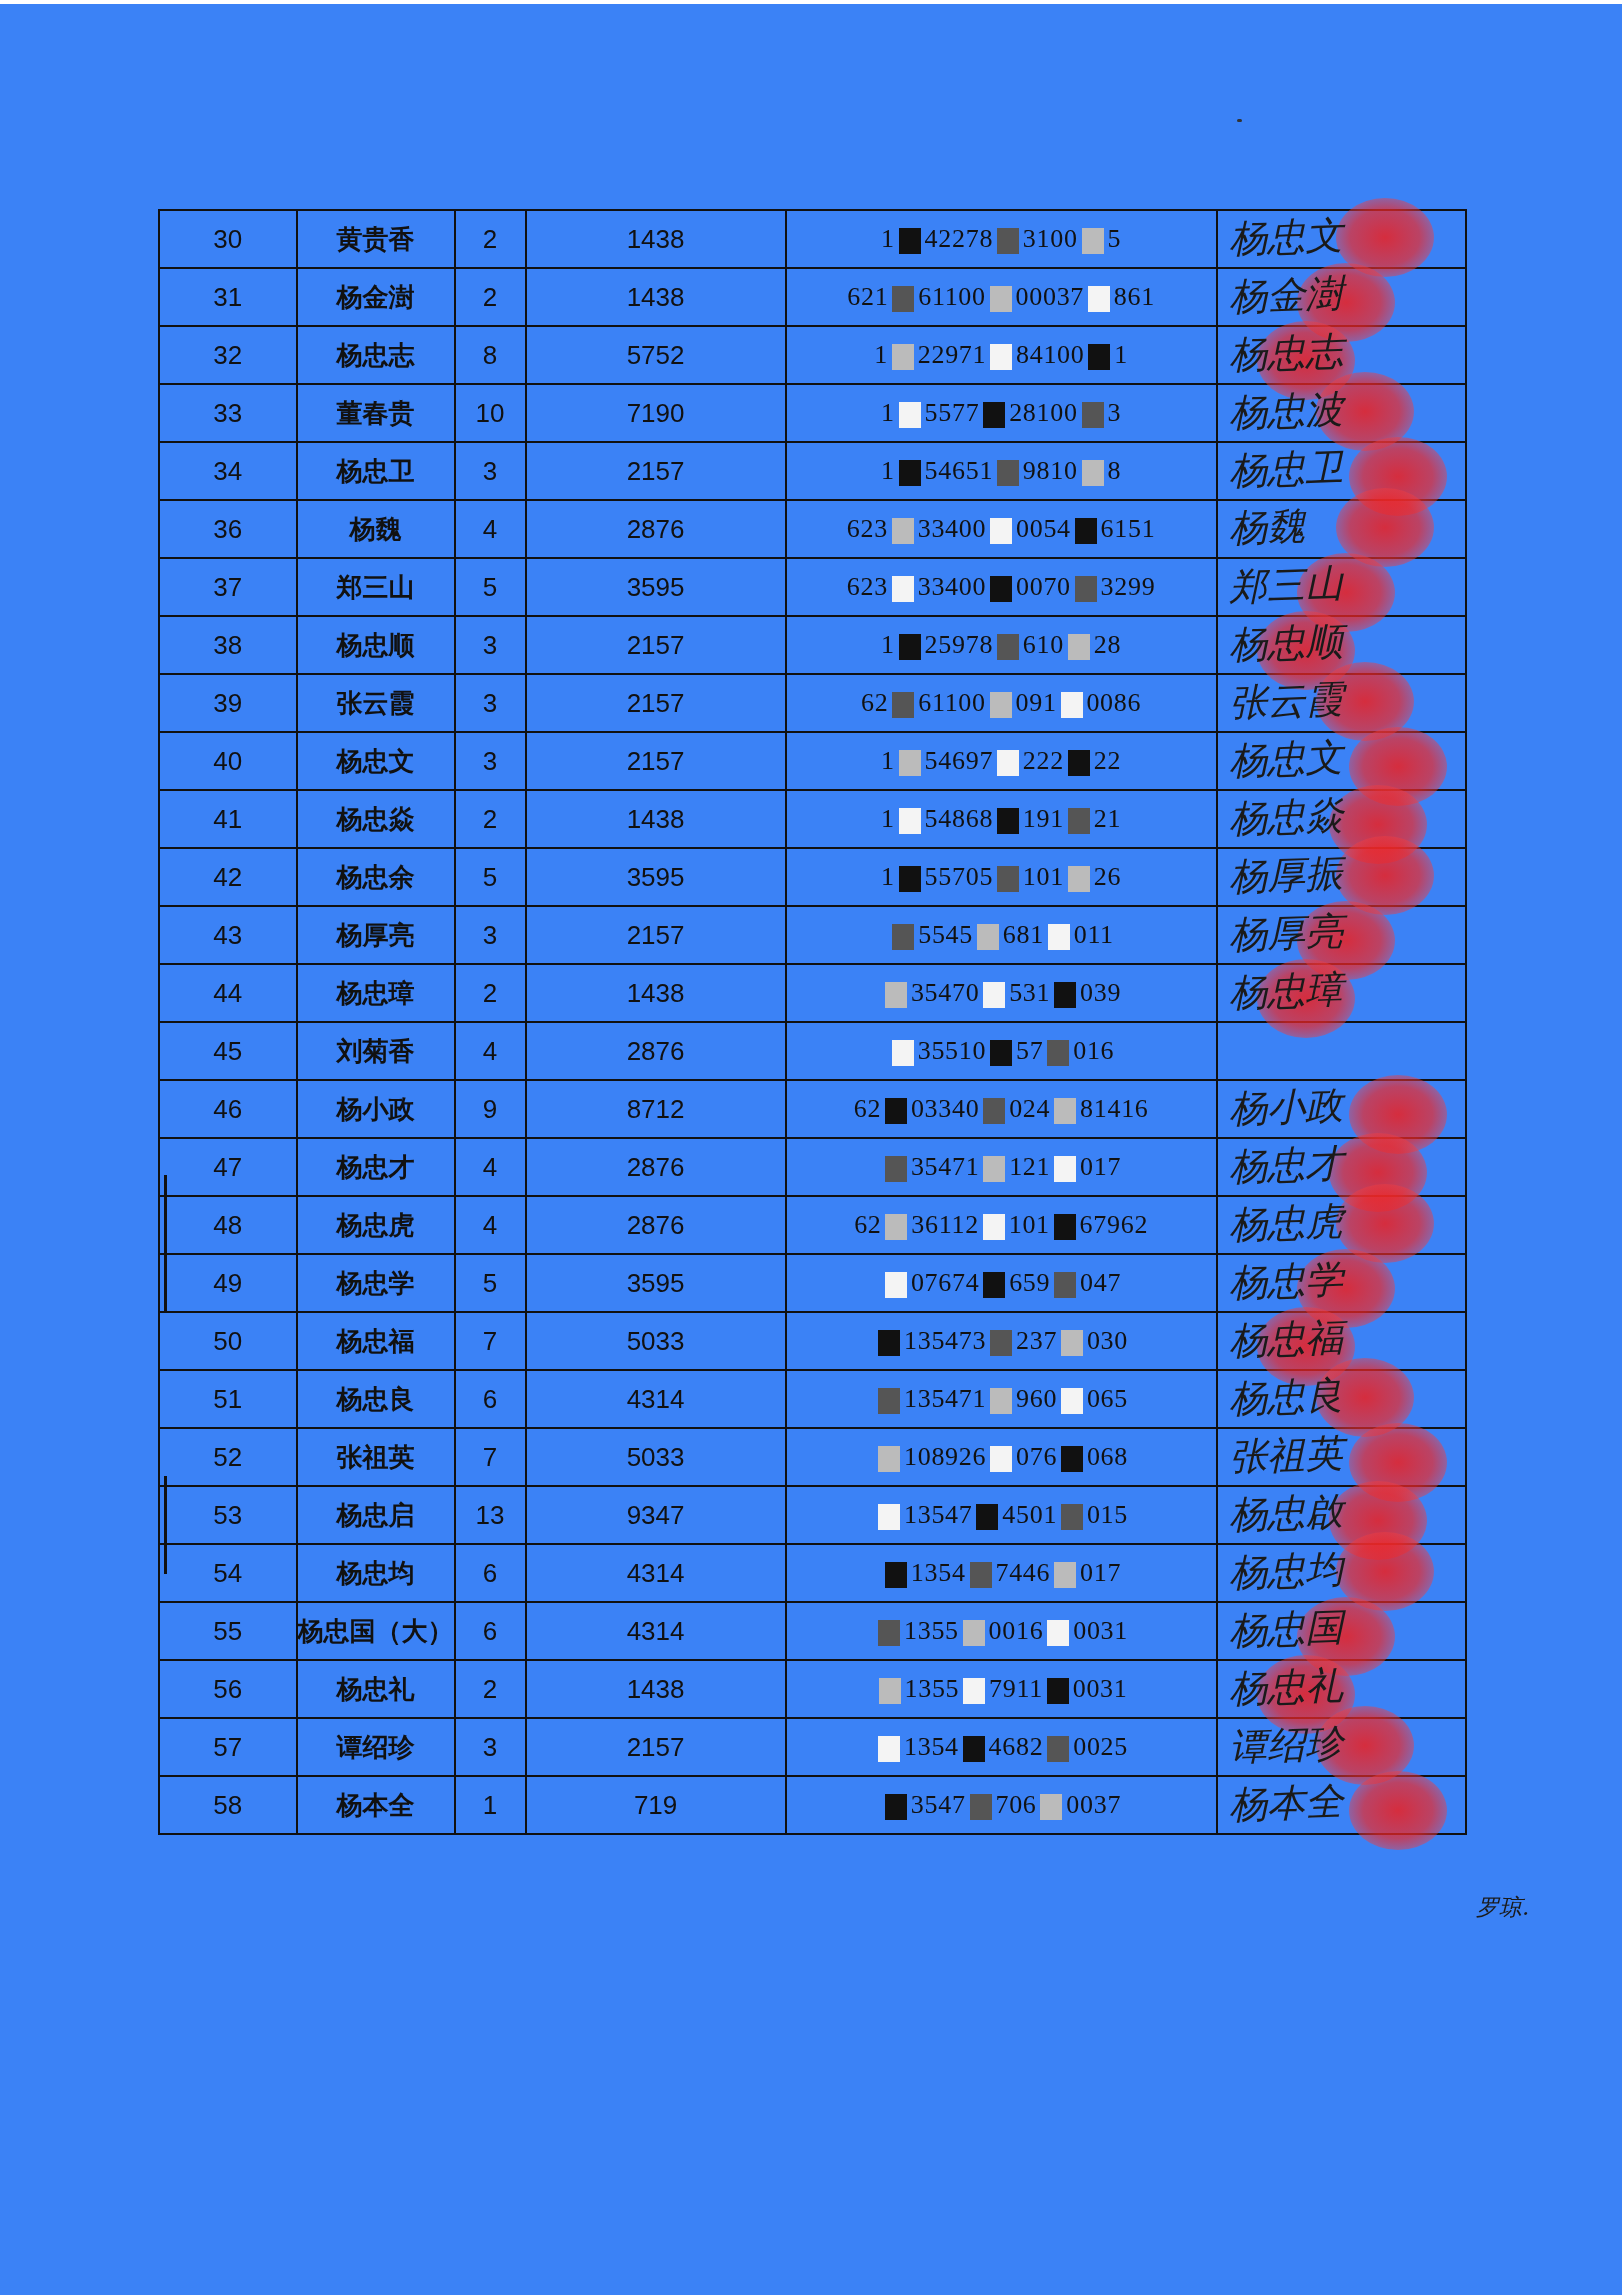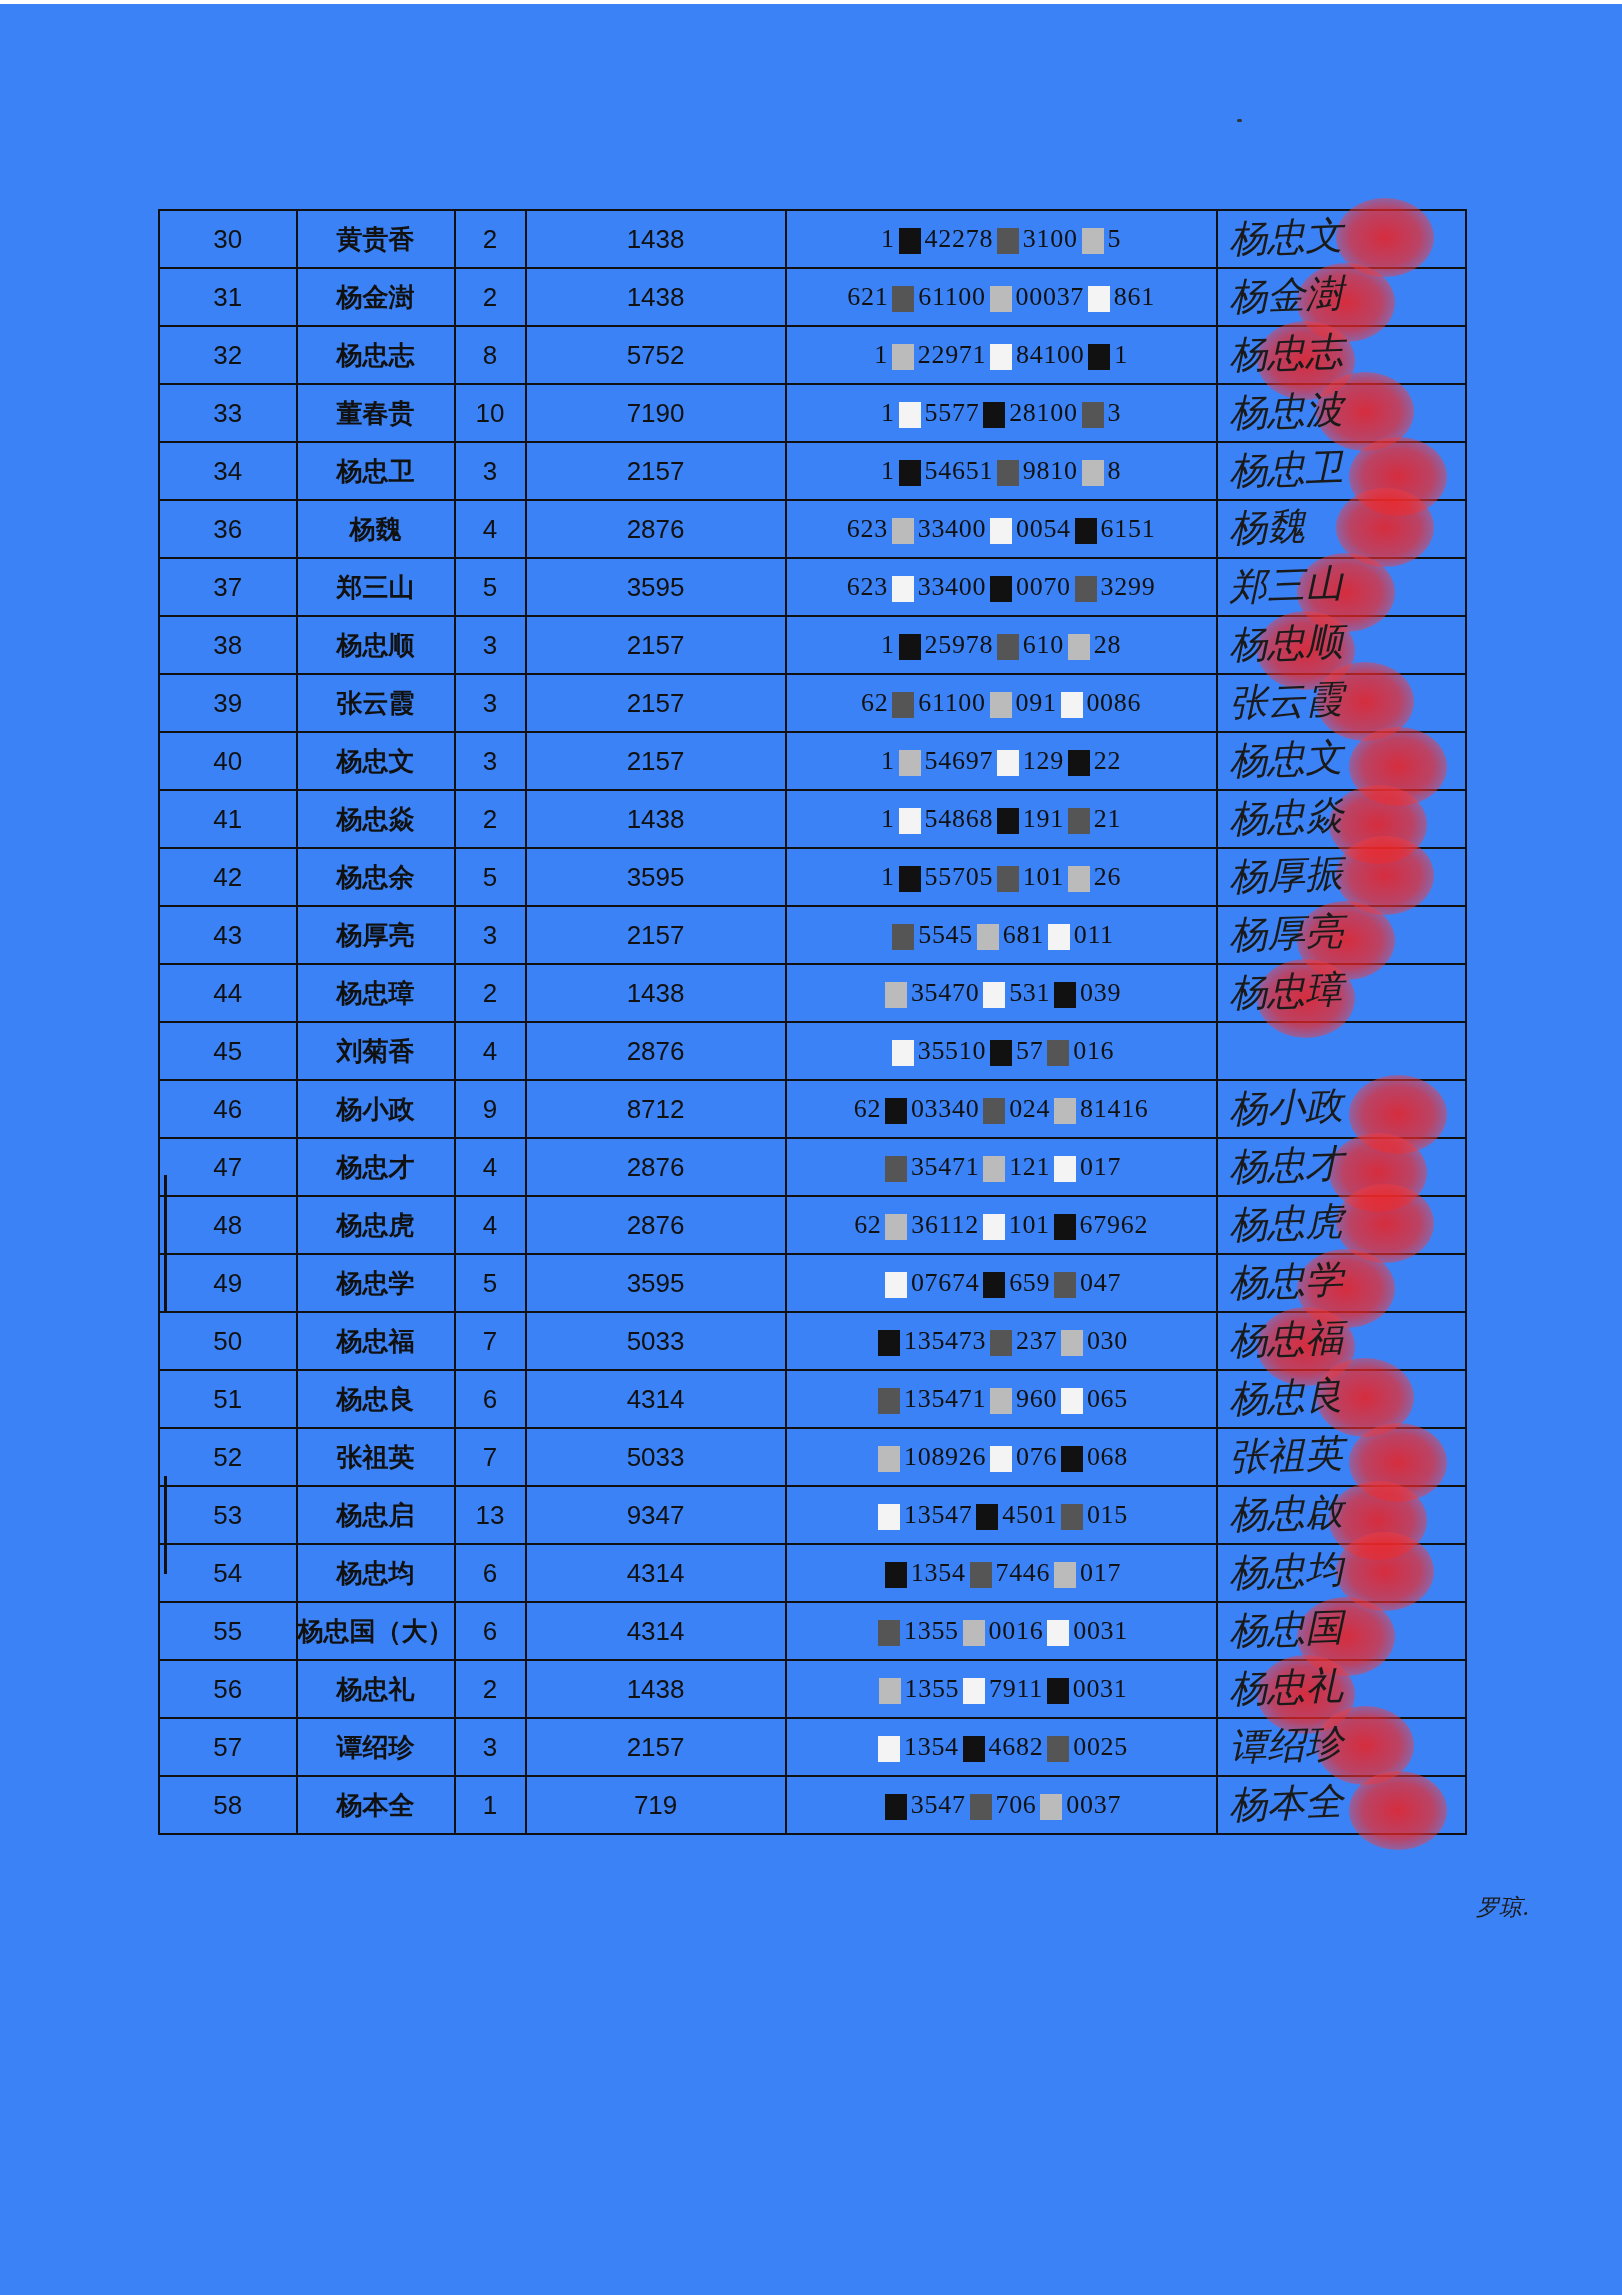--- a/index.html
+++ b/index.html
@@ -149,21 +149,21 @@
           <td class="cell-sig">
             <span class="sig">张云霞</span>
             <div class="thumb" style="left: 98px; top: -13px;"></div>
           </td>
         </tr>
         <tr>
           <td class="cell-no">40</td>
           <td class="cell-name">杨忠文</td>
           <td class="cell-cnt">3</td>
           <td class="cell-amt">2157</td>
-          <td class="cell-acct"><span class="acct-wrap"><span>1</span><span class="redact r-light"></span><span>54697</span><span class="redact r-white"></span><span>129</span><span class="redact r-dark"></span><span>22</span></span></td>
+          <td class="cell-acct"><span class="acct-wrap"><span>1</span><span class="redact r-light"></span><span>54697</span><span class="redact r-white"></span><span>222</span><span class="redact r-dark"></span><span>22</span></span></td>
           <td class="cell-sig">
             <span class="sig">杨忠文</span>
             <div class="thumb" style="left: 131px; top: -6.5px;"></div>
           </td>
         </tr>
         <tr>
           <td class="cell-no">41</td>
           <td class="cell-name">杨忠焱</td>
           <td class="cell-cnt">2</td>
           <td class="cell-amt">1438</td>

